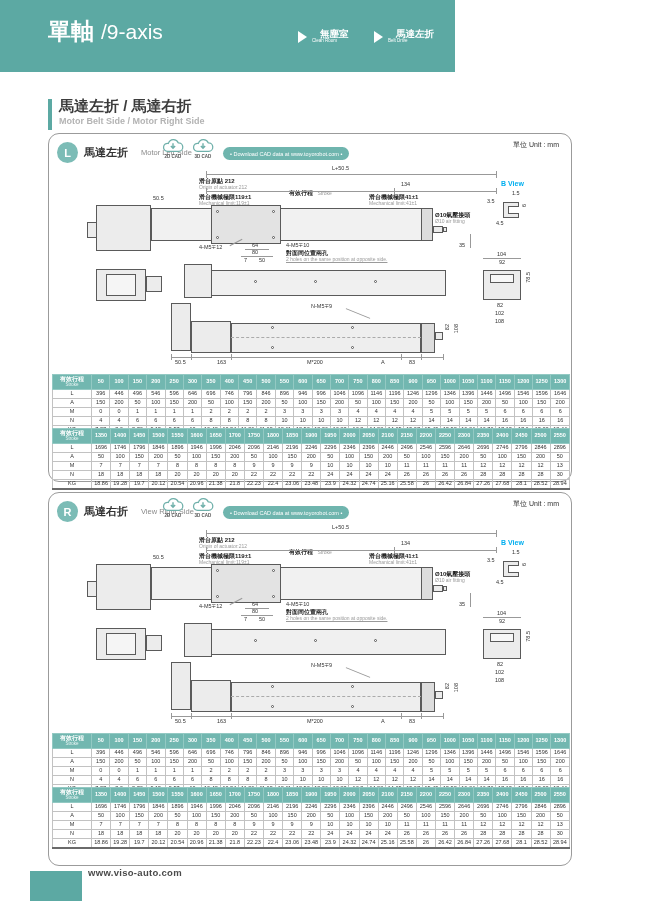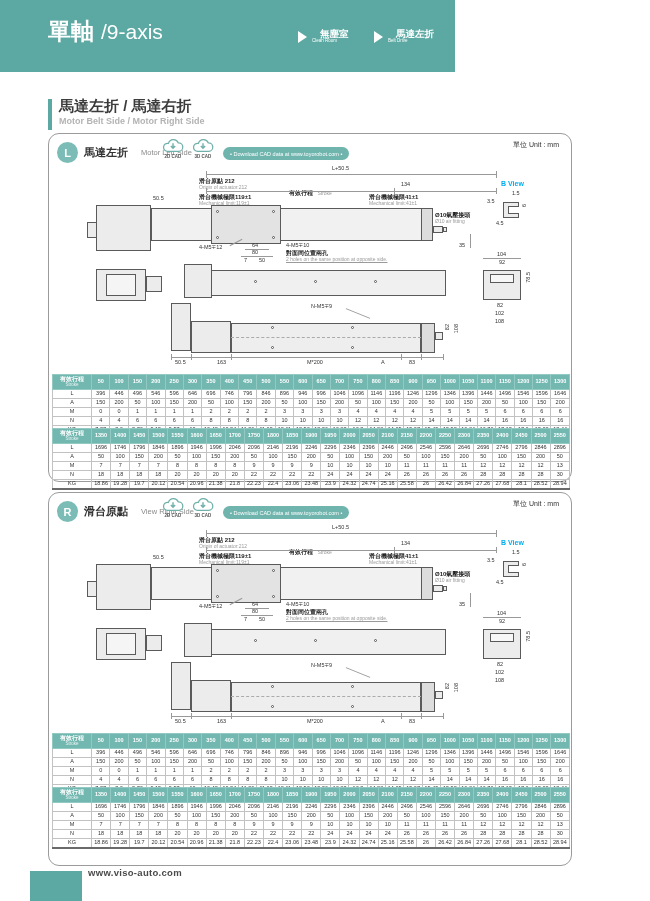--- a/index.html
+++ b/index.html
@@ -581,21 +581,21 @@
               <td>28.52</td>
               <td>28.94</td>
             </tr>
           </tbody>
         </table>
       </div>
   </section>
 
   <section class="panel panel-r">
     <div class="pbadge">R</div>
-    <div class="ptitle-cn">滑台原點</div>
+    <div class="ptitle-cn">馬達右折</div>
     <div class="ptitle-en pr-en">View Right Side</div>
     <div class="cloud cloud-2d">
       <svg viewBox="0 0 26 18" width="24" height="16">
         <path d="M7 15a4.5 4.5 0 1 1 .8-8.9A6 6 0 0 1 19 5.5 4.3 4.3 0 0 1 19.5 15z" fill="#fff" stroke="#6fb0aa" stroke-width="1.4"></path>
         <path d="M13 6v5M10.6 9l2.4 2.6L15.4 9" stroke="#6fb0aa" stroke-width="1.6" fill="none"></path>
       </svg>
       <div class="clab">2D CAD</div>
     </div>
     <div class="cloud cloud-3d">
       <svg viewBox="0 0 26 18" width="24" height="16">

